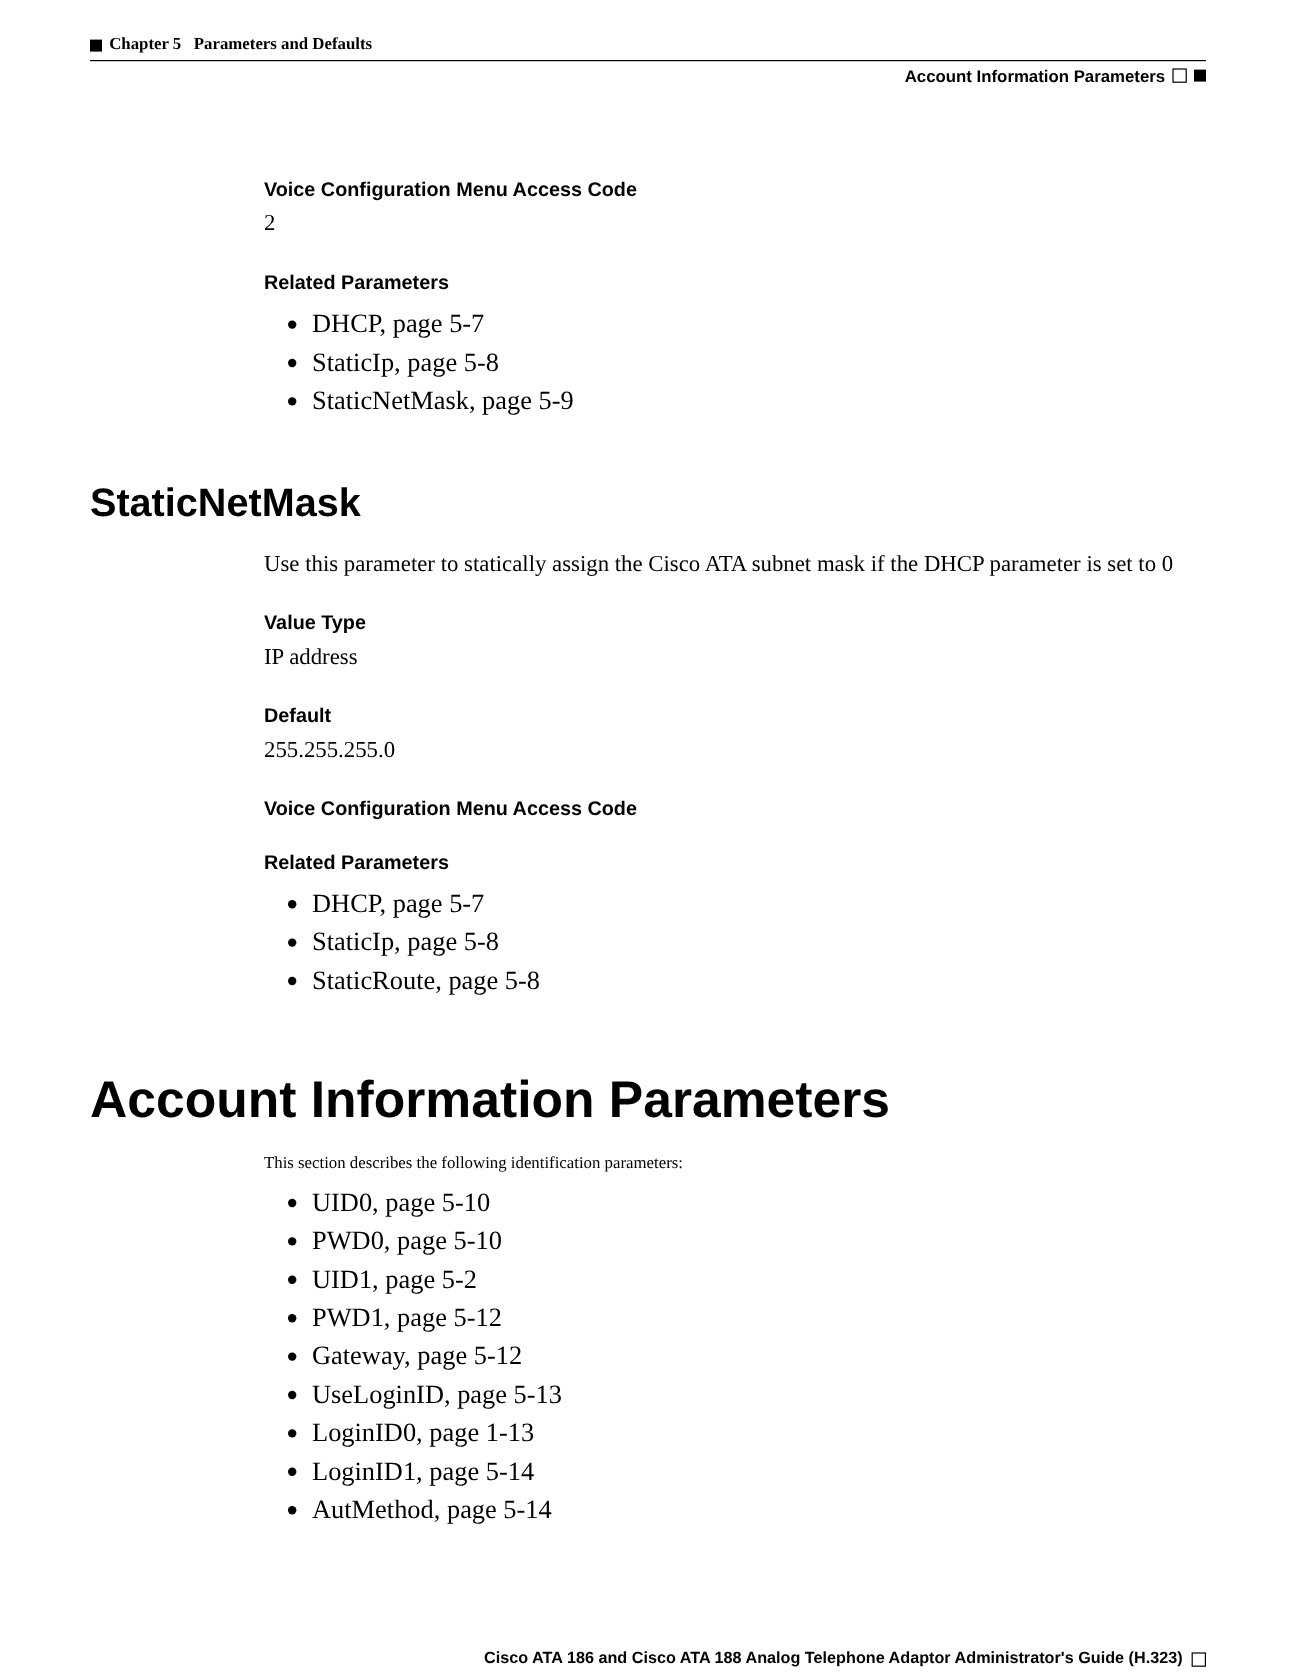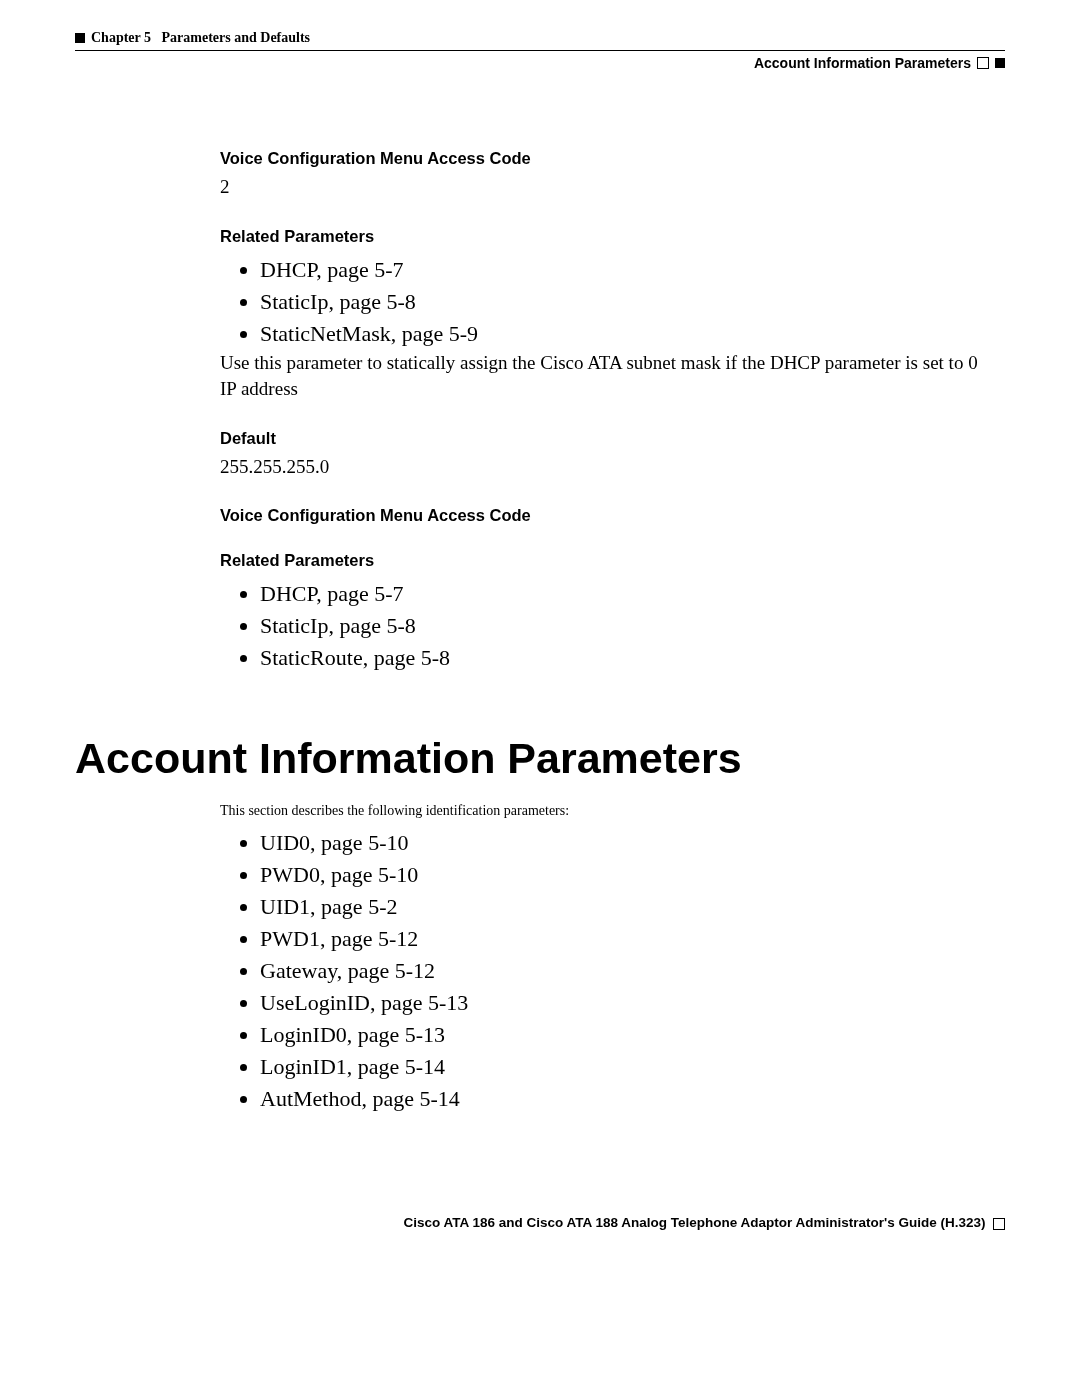--- a/index.html
+++ b/index.html
@@ -131,24 +131,26 @@
     <div class="value">2</div>
 
     <div class="label">Related Parameters</div>
     <ul>
       <li>DHCP, page 5-7</li>
       <li>StaticIp, page 5-8</li>
       <li>StaticNetMask, page 5-9</li>
     </ul>
   </div>
 
+  <div class="h2">StaticNetMask</div>
 
   <div class="content">
     <div class="value">Use this parameter to statically assign the Cisco ATA subnet mask if the DHCP parameter is set to 0</div>
 
+    <div class="label">Value Type</div>
     <div class="value">IP address</div>
 
     <div class="label">Default</div>
     <div class="value">255.255.255.0</div>
 
     <div class="label">Voice Configuration Menu Access Code</div>
 
     <div class="label">Related Parameters</div>
     <ul>
       <li>DHCP, page 5-7</li>
@@ -161,21 +163,21 @@
 
   <div class="intro">This section describes the following identification parameters:</div>
   <div class="content">
     <ul>
       <li>UID0, page 5-10</li>
       <li>PWD0, page 5-10</li>
       <li>UID1, page 5-2</li>
       <li>PWD1, page 5-12</li>
       <li>Gateway, page 5-12</li>
       <li>UseLoginID, page 5-13</li>
-      <li>LoginID0, page 5-13</li>
+      <li>LoginID0, page 1-13</li>
       <li>LoginID1, page 5-14</li>
       <li>AutMethod, page 5-14</li>
     </ul>
   </div>
 
   <div class="footer">
     <div class="footer-line1">
       <span>Cisco ATA 186 and Cisco ATA 188 Analog Telephone Adaptor Administrator's Guide (H.323)</span>&nbsp;&nbsp;<span class="sub-bullet-outline" style="display:inline-block;vertical-align:middle;"></span>
     </div>
 

